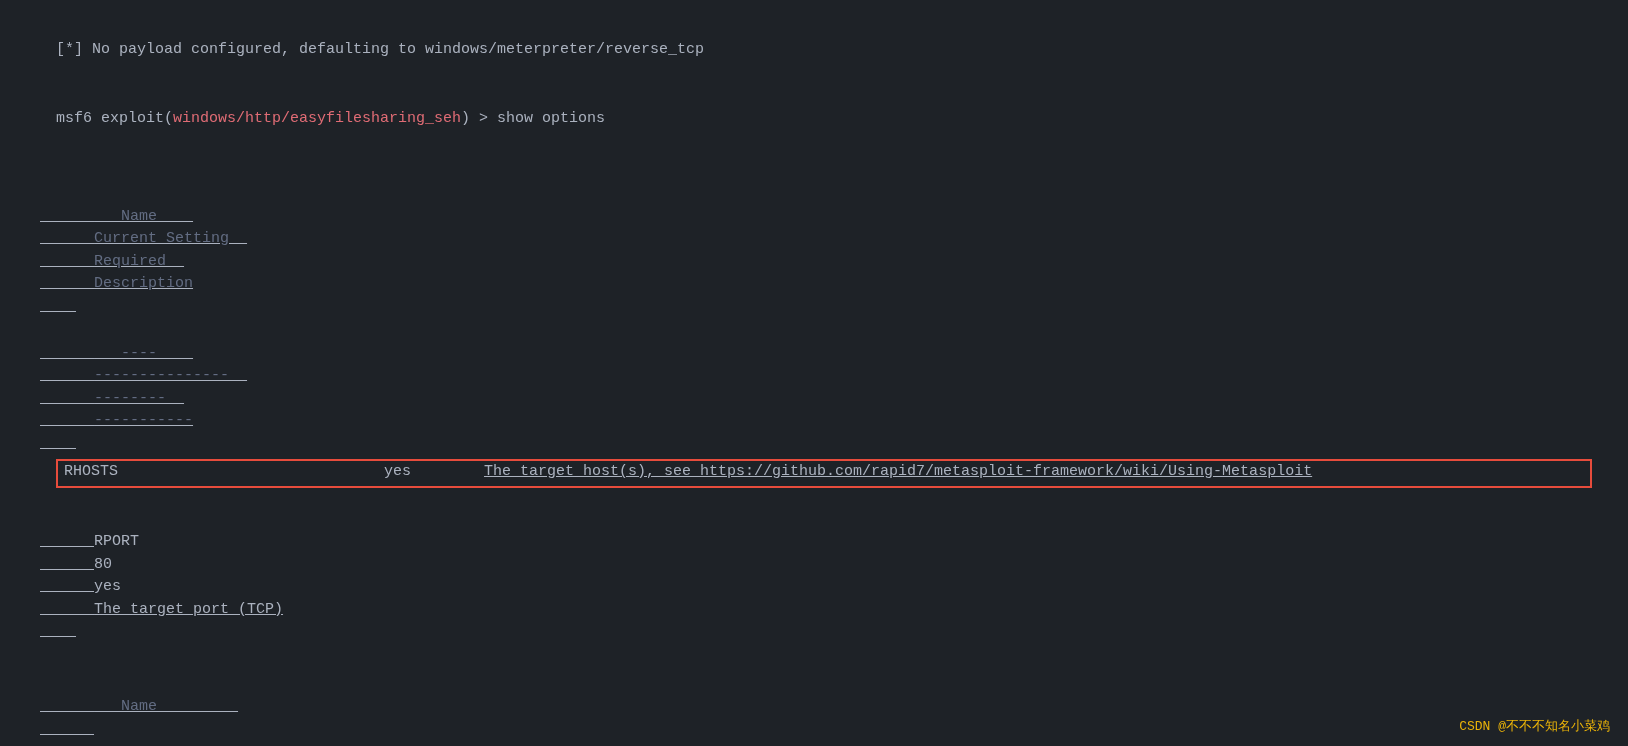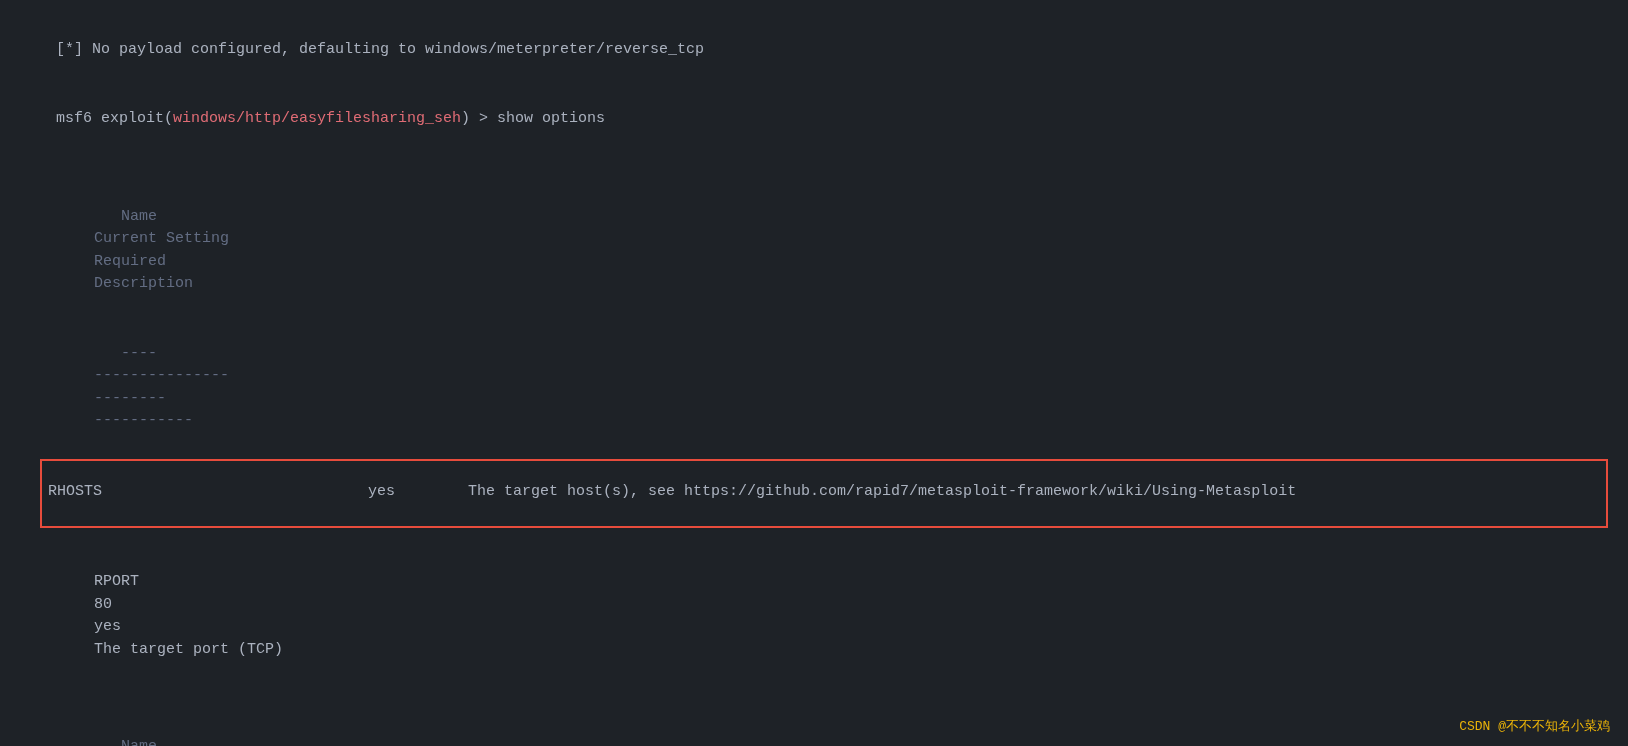--- a/index.html
+++ b/index.html
@@ -27,20 +27,21 @@
     .red-text {
       color: #e06c75;
     }
 
     .section-gap {
       height: 14px;
     }
 
     .table-section {
       padding-left: 20px;
+      text-decoration: underline;
     }
 
     .table-header {
       color: #636d83;
     }
 
     .table-underline {
       color: #636d83;
     }
 
@@ -84,21 +85,21 @@
       <span>Description</span>
     </div>
 
     <div class="line table-underline">
       <span>   ----    </span>
       <span>---------------  </span>
       <span>--------  </span>
       <span>-----------</span>
     </div>
 
-    <div style="border: 2px solid #e74c3c; margin: 4px 0; padding: 20px 6px;">
+    <div style="border: 2px solid #e74c3c; margin: 4px 16px; padding: 0 6px;">
       <div class="line rhosts-row"><span style="display:inline-block;width:120px;">RHOSTS</span><span style="display:inline-block;width:200px;"></span><span style="display:inline-block;width:100px;">yes</span><span>The target host(s), see https://github.com/rapid7/metasploit-framework/wiki/Using-Metasploit</span></div>
     </div>
 
     <div class="line">
       <span style="display:inline-block;width:120px;margin-top:17px;">RPORT</span>
       <span style="display:inline-block;width:200px;">80</span>
       <span style="display:inline-block;width:100px;">yes</span>
       <span>The target port (TCP)</span>
     </div>
   </div>

